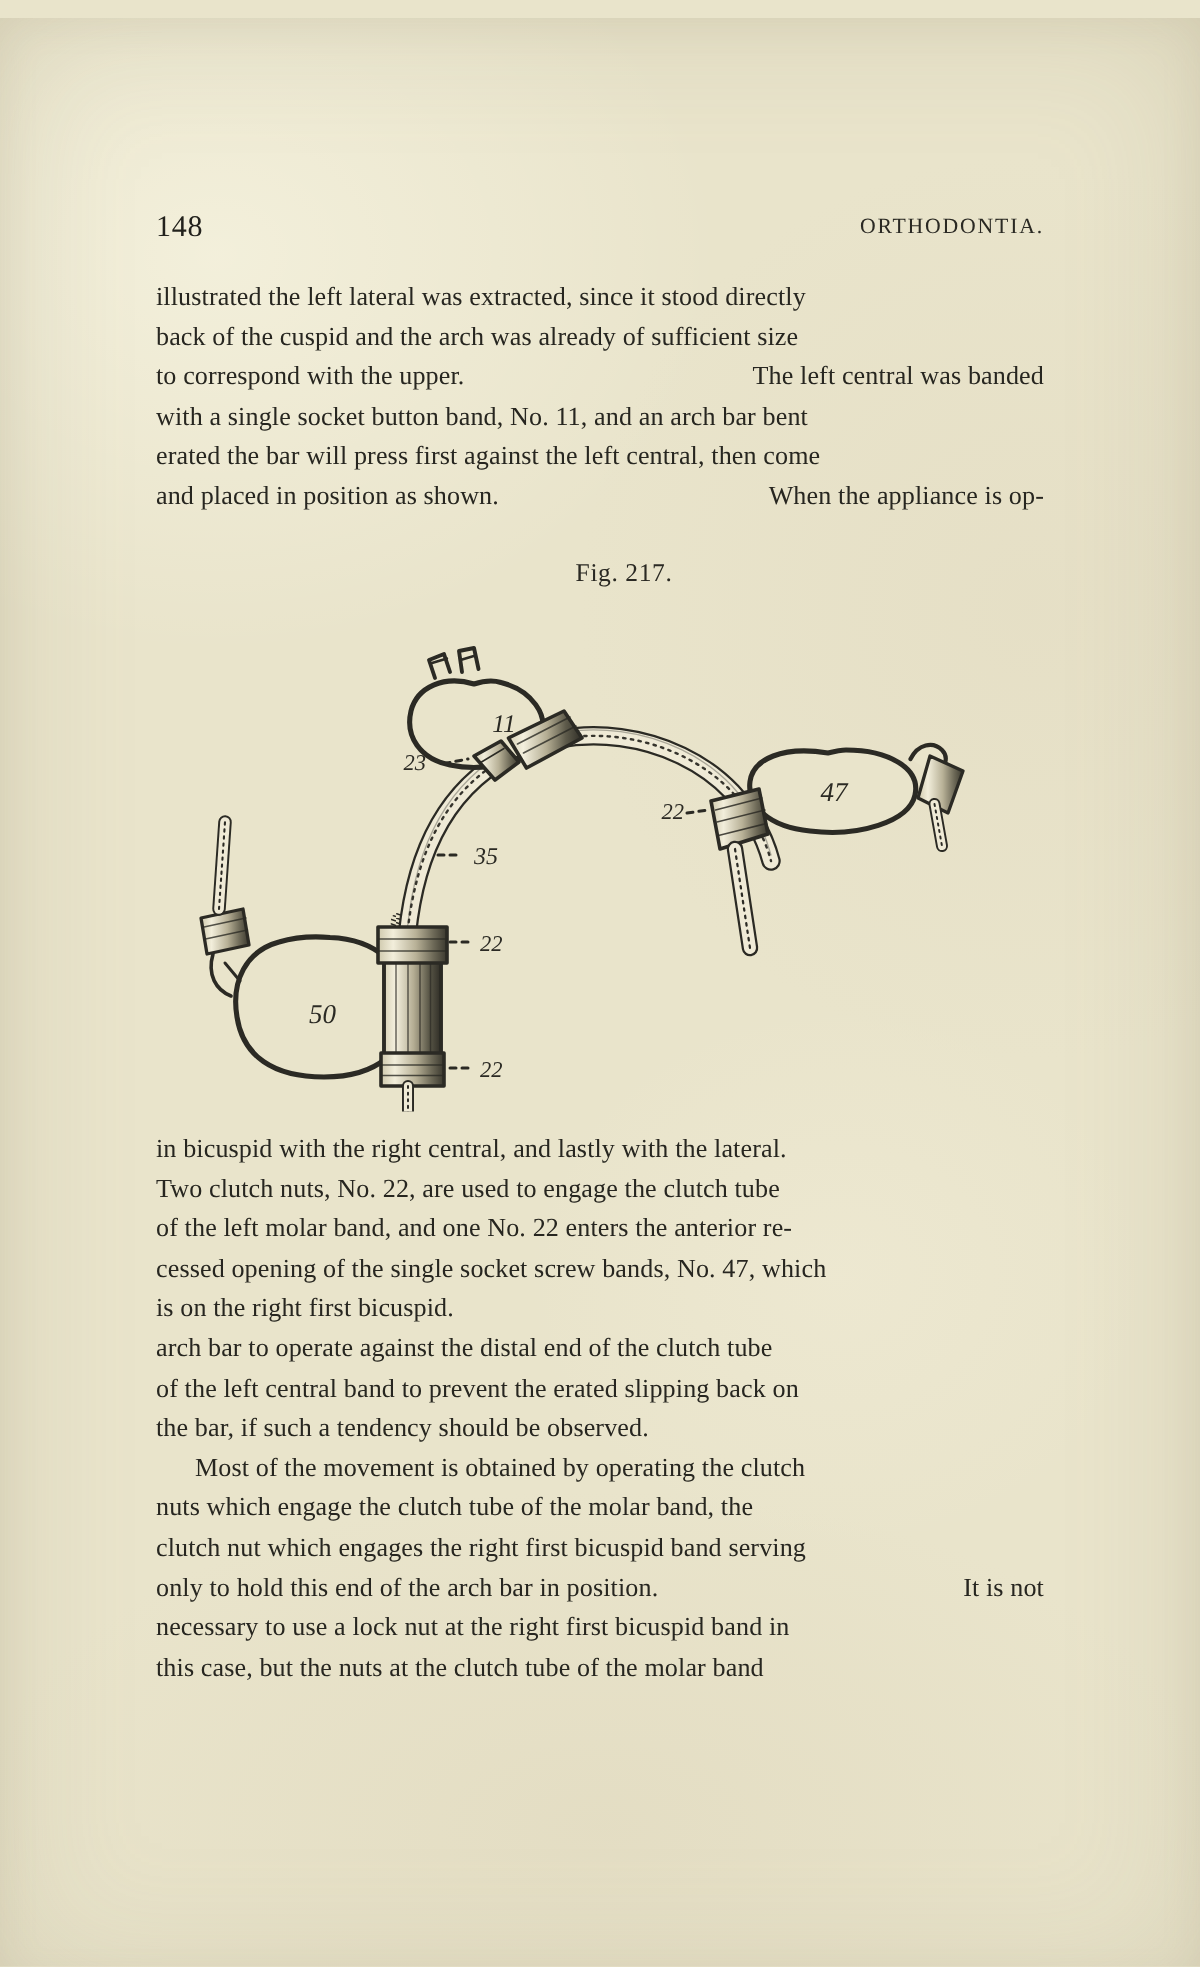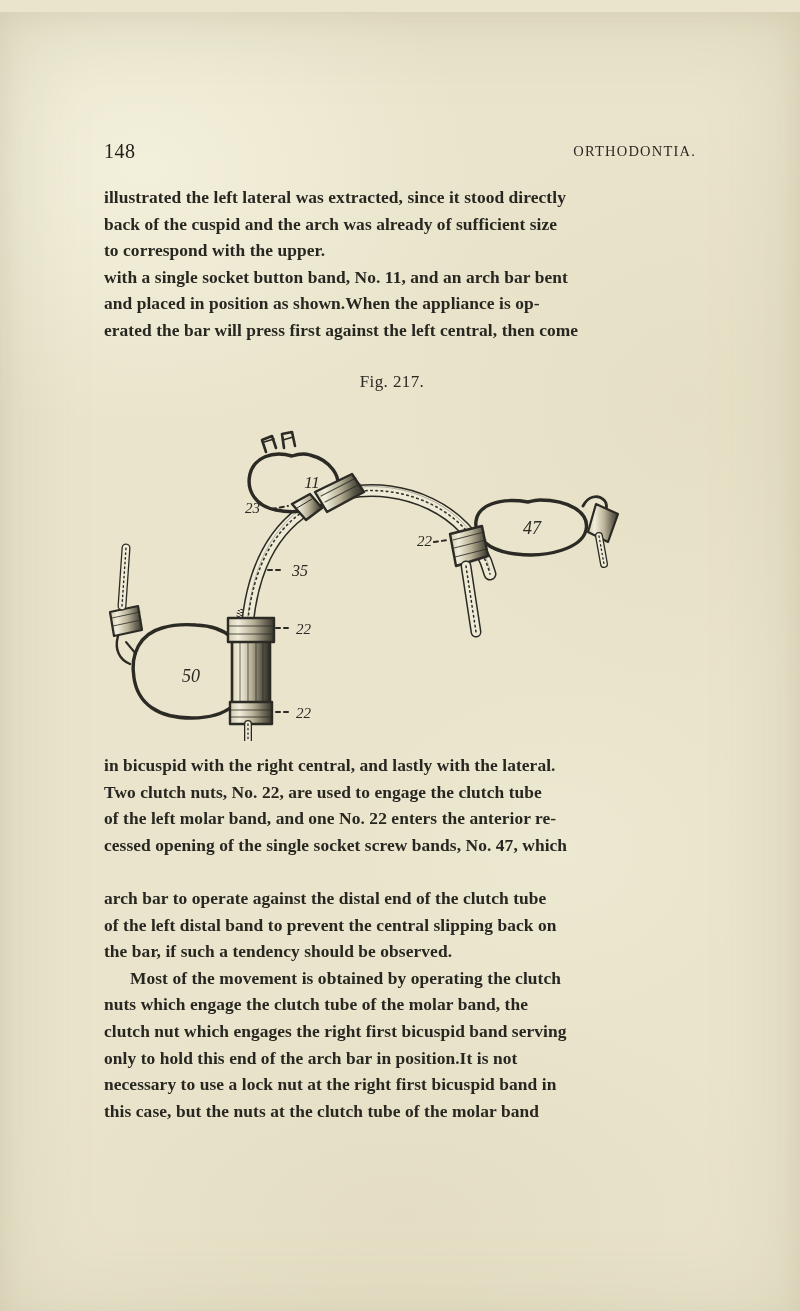--- a/index.html
+++ b/index.html
@@ -80,34 +80,33 @@
     color: #272620;
   }
   #para-top { top: 172px; }
   #para-bottom { top: 740px; }
 
   .textline {
     display: block;
     white-space: pre;
     height: 26.6px;
     letter-spacing: 0.08px;
-    font-weight: bold;
   }
   .textline.justify {
     display: flex;
-    justify-content: flex-start;
+    justify-content: space-between;
     white-space: normal;
   }
   .textline.justify > span { white-space: pre; }
   .textline.indent { text-indent: 26px; }
 
   
   .figure {
     position: absolute;
-    left: 96px;
+    left: 120px;
     top: 360px;
     width: 592px;
   }
   .fig-caption {
     width: 592px;
     text-align: center;
     font-size: 17px;
     letter-spacing: 0.4px;
     color: #2a2923;
   }
@@ -134,27 +133,28 @@
   <div class="running-head">
     <span class="folio">148</span>
     <span class="head-title">ORTHODONTIA.</span>
   </div>
 
   <div class="textblock" id="para-top">
       <span class="textline">illustrated the left lateral was extracted, since it stood directly</span>
       <span class="textline">back of the cuspid and the arch was already of sufficient size</span>
       <span class="textline justify">
         <span>to correspond with the upper.</span>
+        <span>The left central was banded</span>
       </span>
       <span class="textline">with a single socket button band, No. 11, and an arch bar bent</span>
+      <span class="textline">erated the bar will press first against the left central, then come</span>
       <span class="textline justify">
         <span>and placed in position as shown.</span>
         <span>When the appliance is op-</span>
       </span>
-      <span class="textline">erated the bar will press first against the left central, then come</span>
     </div>
 
   <div class="figure">
     <div class="fig-caption">Fig. 217.</div>
     <div class="fig-image">
       <svg width="592" height="345" viewBox="0 0 592 345" xmlns="http://www.w3.org/2000/svg">
         <defs>
 
           <pattern id="thread" width="6" height="6" patternUnits="userSpaceOnUse" patternTransform="rotate(0)">
             <rect width="6" height="6" fill="#e9e4cb"></rect>
@@ -281,23 +281,24 @@
       </svg>
     </div>
   </div>
 
   <div class="textblock" id="para-bottom">
       <span class="textline">in bicuspid with the right central, and lastly with the lateral.</span>
       <span class="textline">Two clutch nuts, No. 22, are used to engage the clutch tube</span>
       <span class="textline">of the left molar band, and one No. 22 enters the anterior re-</span>
       <span class="textline">cessed opening of the single socket screw bands, No. 47, which</span>
       <span class="textline justify">
+        <span>is on the right first bicuspid.</span>
       </span>
       <span class="textline">arch bar to operate against the distal end of the clutch tube</span>
-      <span class="textline">of the left distal band to prevent the central slipping back on</span>
+      <span class="textline">of the left central band to prevent the erated slipping back on</span>
       <span class="textline">the bar, if such a tendency should be observed.</span>
       <span class="textline indent">Most of the movement is obtained by operating the clutch</span>
       <span class="textline">nuts which engage the clutch tube of the molar band, the</span>
       <span class="textline">clutch nut which engages the right first bicuspid band serving</span>
       <span class="textline justify">
         <span>only to hold this end of the arch bar in position.</span>
         <span>It is not</span>
       </span>
       <span class="textline">necessary to use a lock nut at the right first bicuspid band in</span>
       <span class="textline">this case, but the nuts at the clutch tube of the molar band</span>

